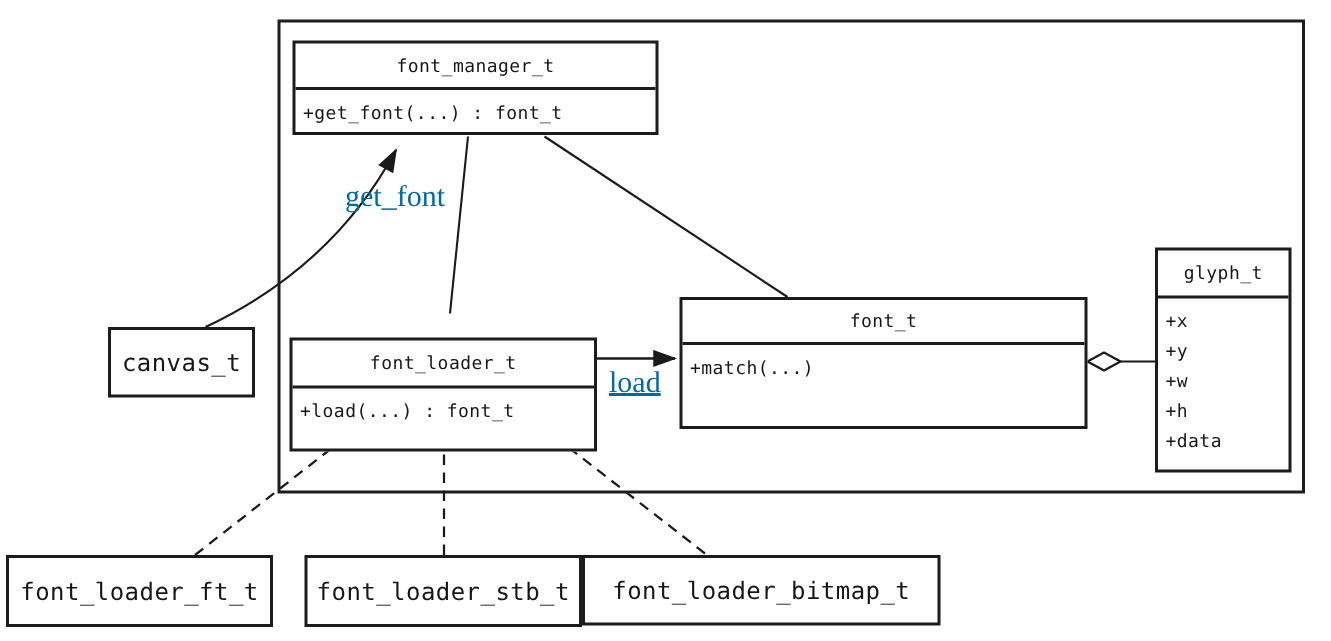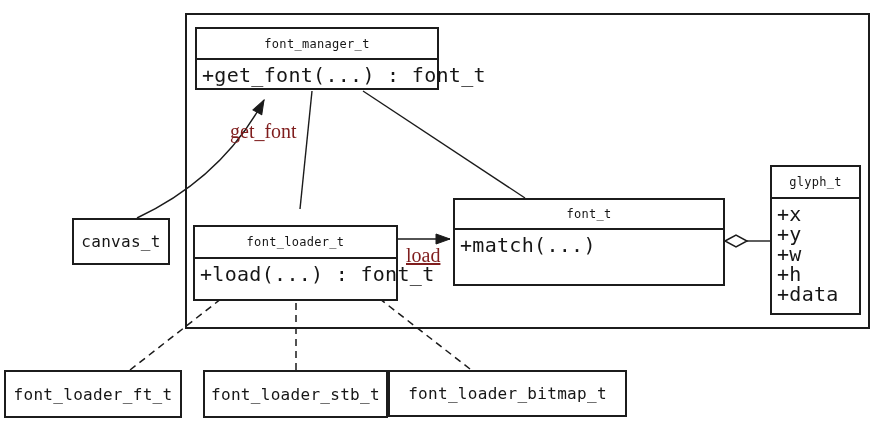--- a/index.html
+++ b/index.html
@@ -17,27 +17,27 @@
     position:absolute; background:#ffffff; border:2px solid #1c1c1c;
     box-sizing:border-box;
   }
   .uml-title {
     display:flex; align-items:center; justify-content:center;
     font-size:12px; letter-spacing:0.3px; white-space:pre;
   }
   .uml-title.with-divider { border-bottom:2px solid #1c1c1c; }
   .uml-members { padding:5px 0 0 5px; }
   .uml-member {
-    font-size:20px; line-height:20px; letter-spacing:0.3px; white-space:pre;
+    font-size:12px; line-height:20px; letter-spacing:0.3px; white-space:pre;
   }
   .single-cell { display:flex; align-items:center; justify-content:center;
     font-size:16px; letter-spacing:0.3px; white-space:pre; }
   .edge-label {
     position:absolute; font-family:"Liberation Serif","DejaVu Serif",serif;
-    font-size:20px; color:#7f1d1d; white-space:pre;
+    font-size:20px; color:#0369a1; white-space:pre;
   }
   
   .box-font-manager { left:195px; top:27px;  width:244px; height:63px; }
   .box-font-manager .uml-title { height:29px; }
   .box-font-loader  { left:193px; top:225px; width:205px; height:76px; }
   .box-font-loader .uml-title { height:30px; }
   .box-font        { left:453px; top:198px; width:272px; height:88px; }
   .box-font .uml-title { height:28px; }
   .box-glyph       { left:770px; top:165px; width:91px;  height:150px; }
   .box-glyph .uml-title { height:30px; }

